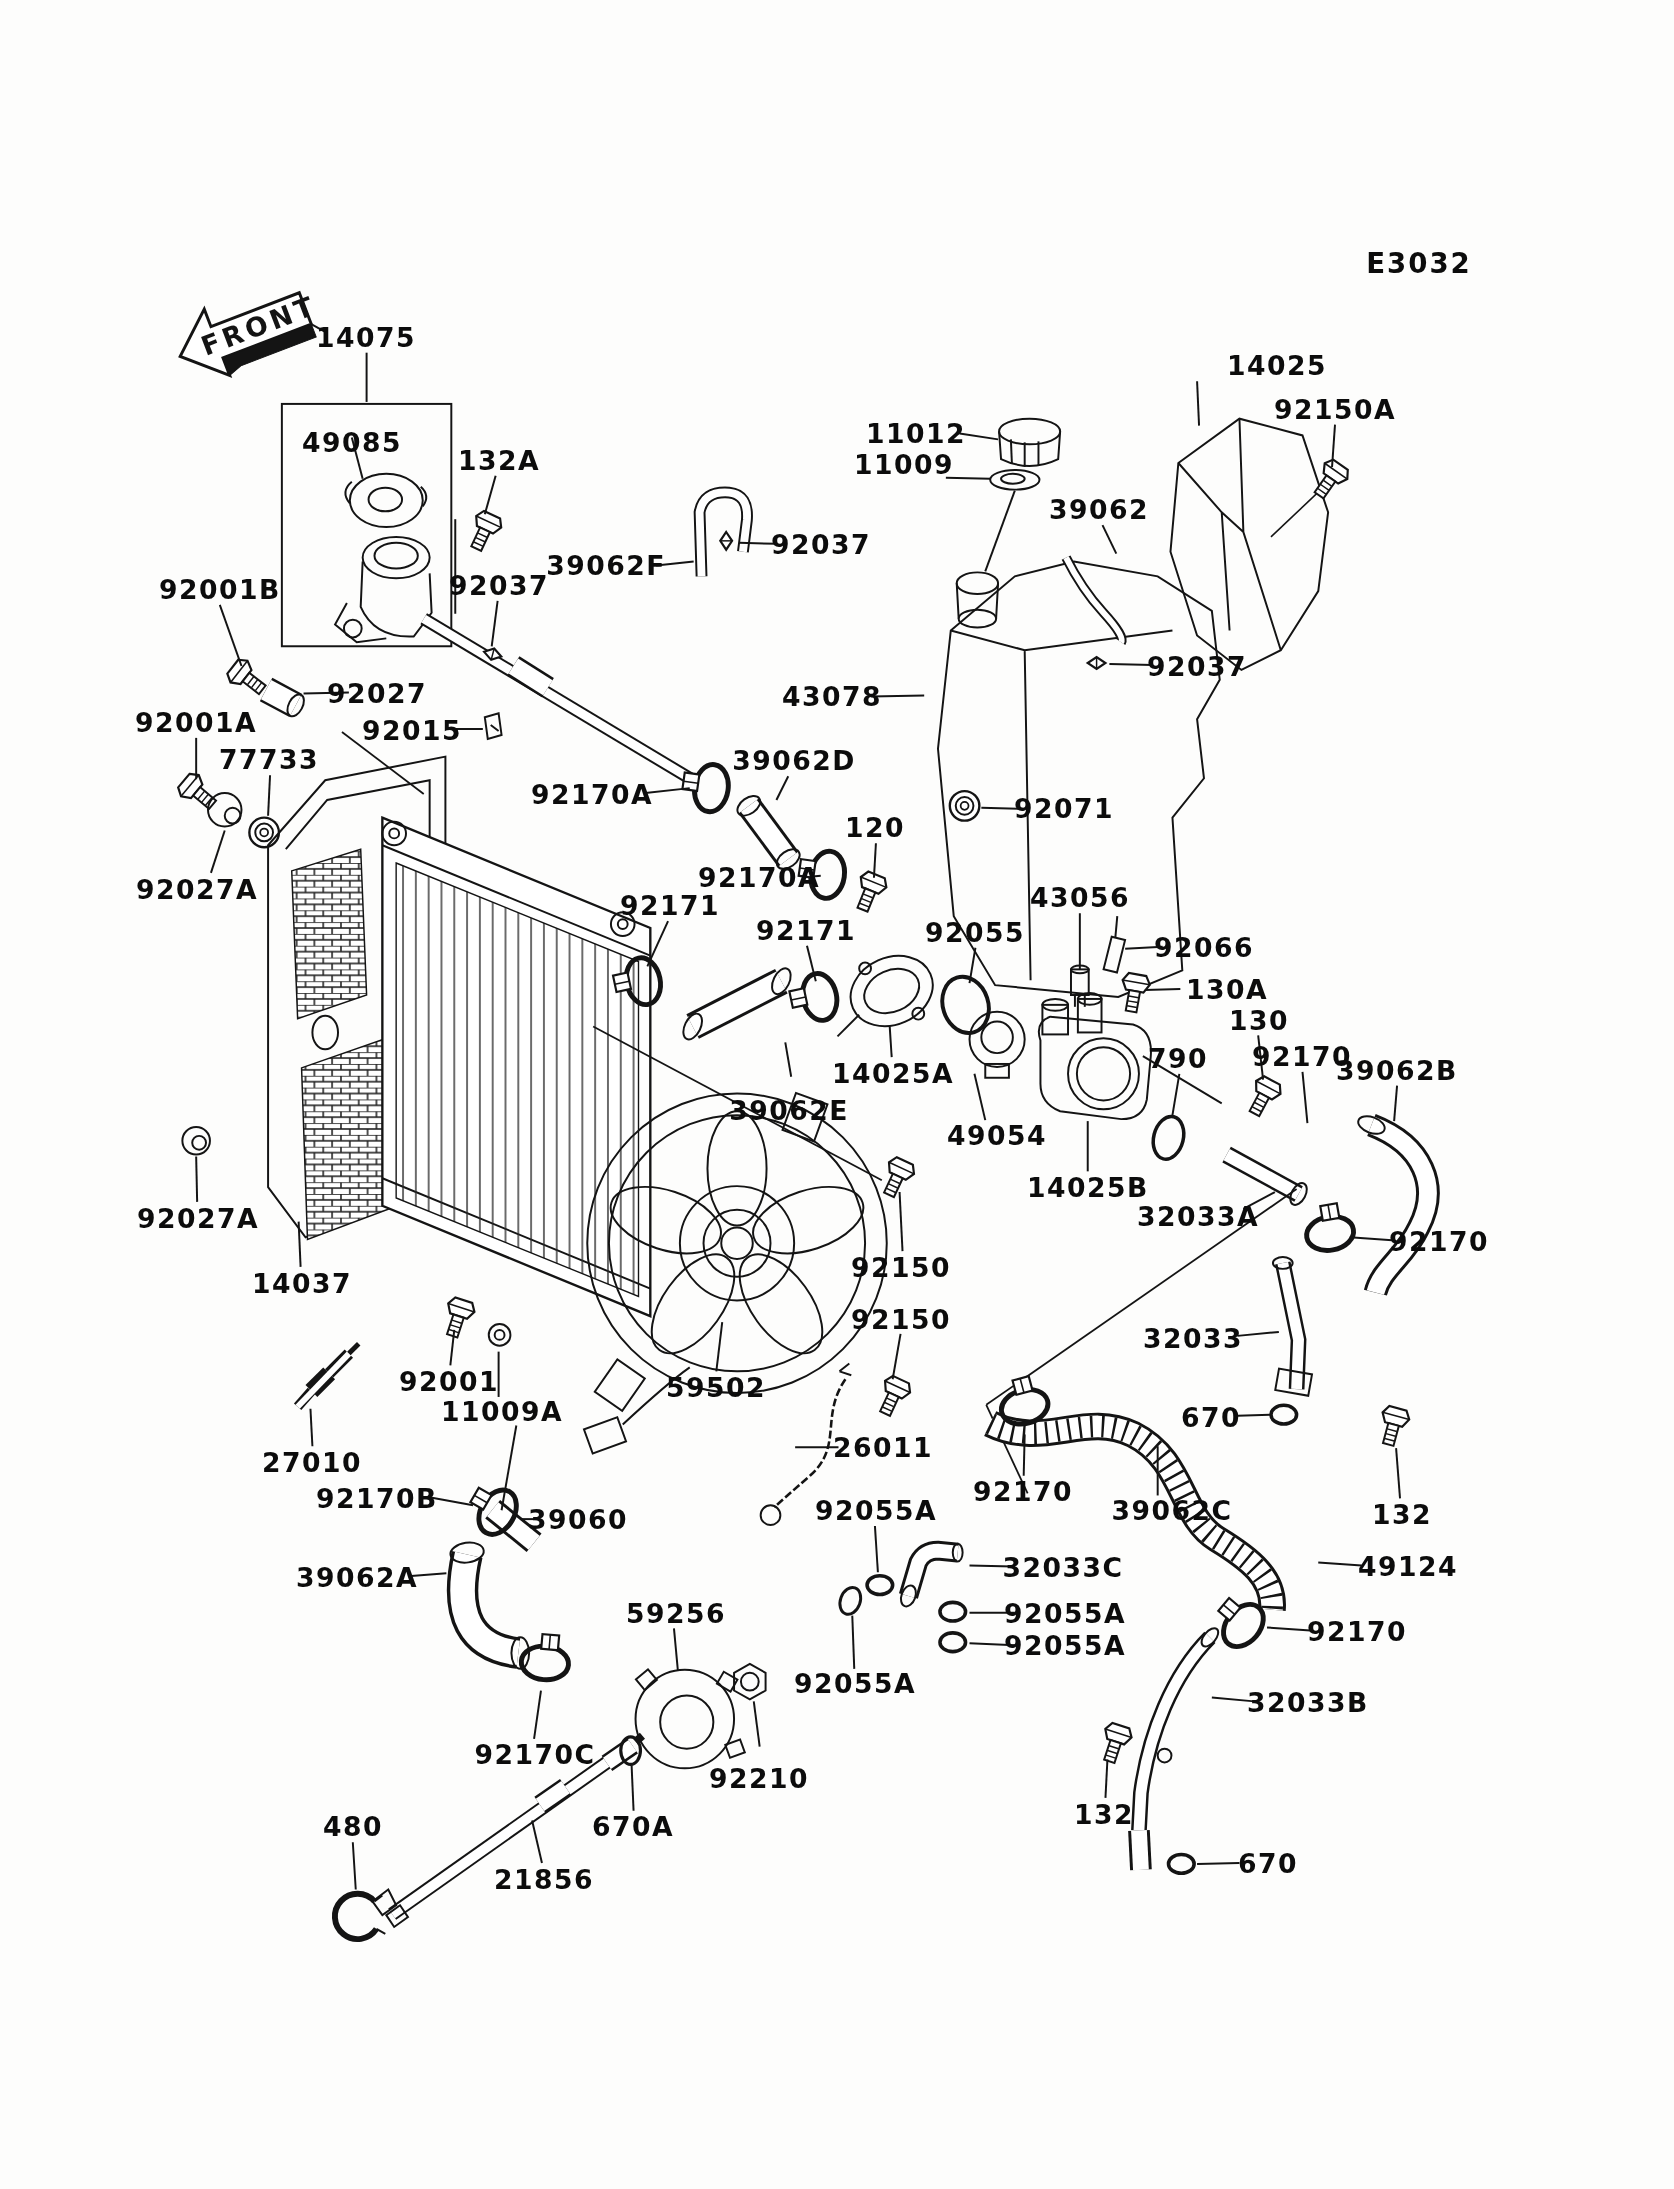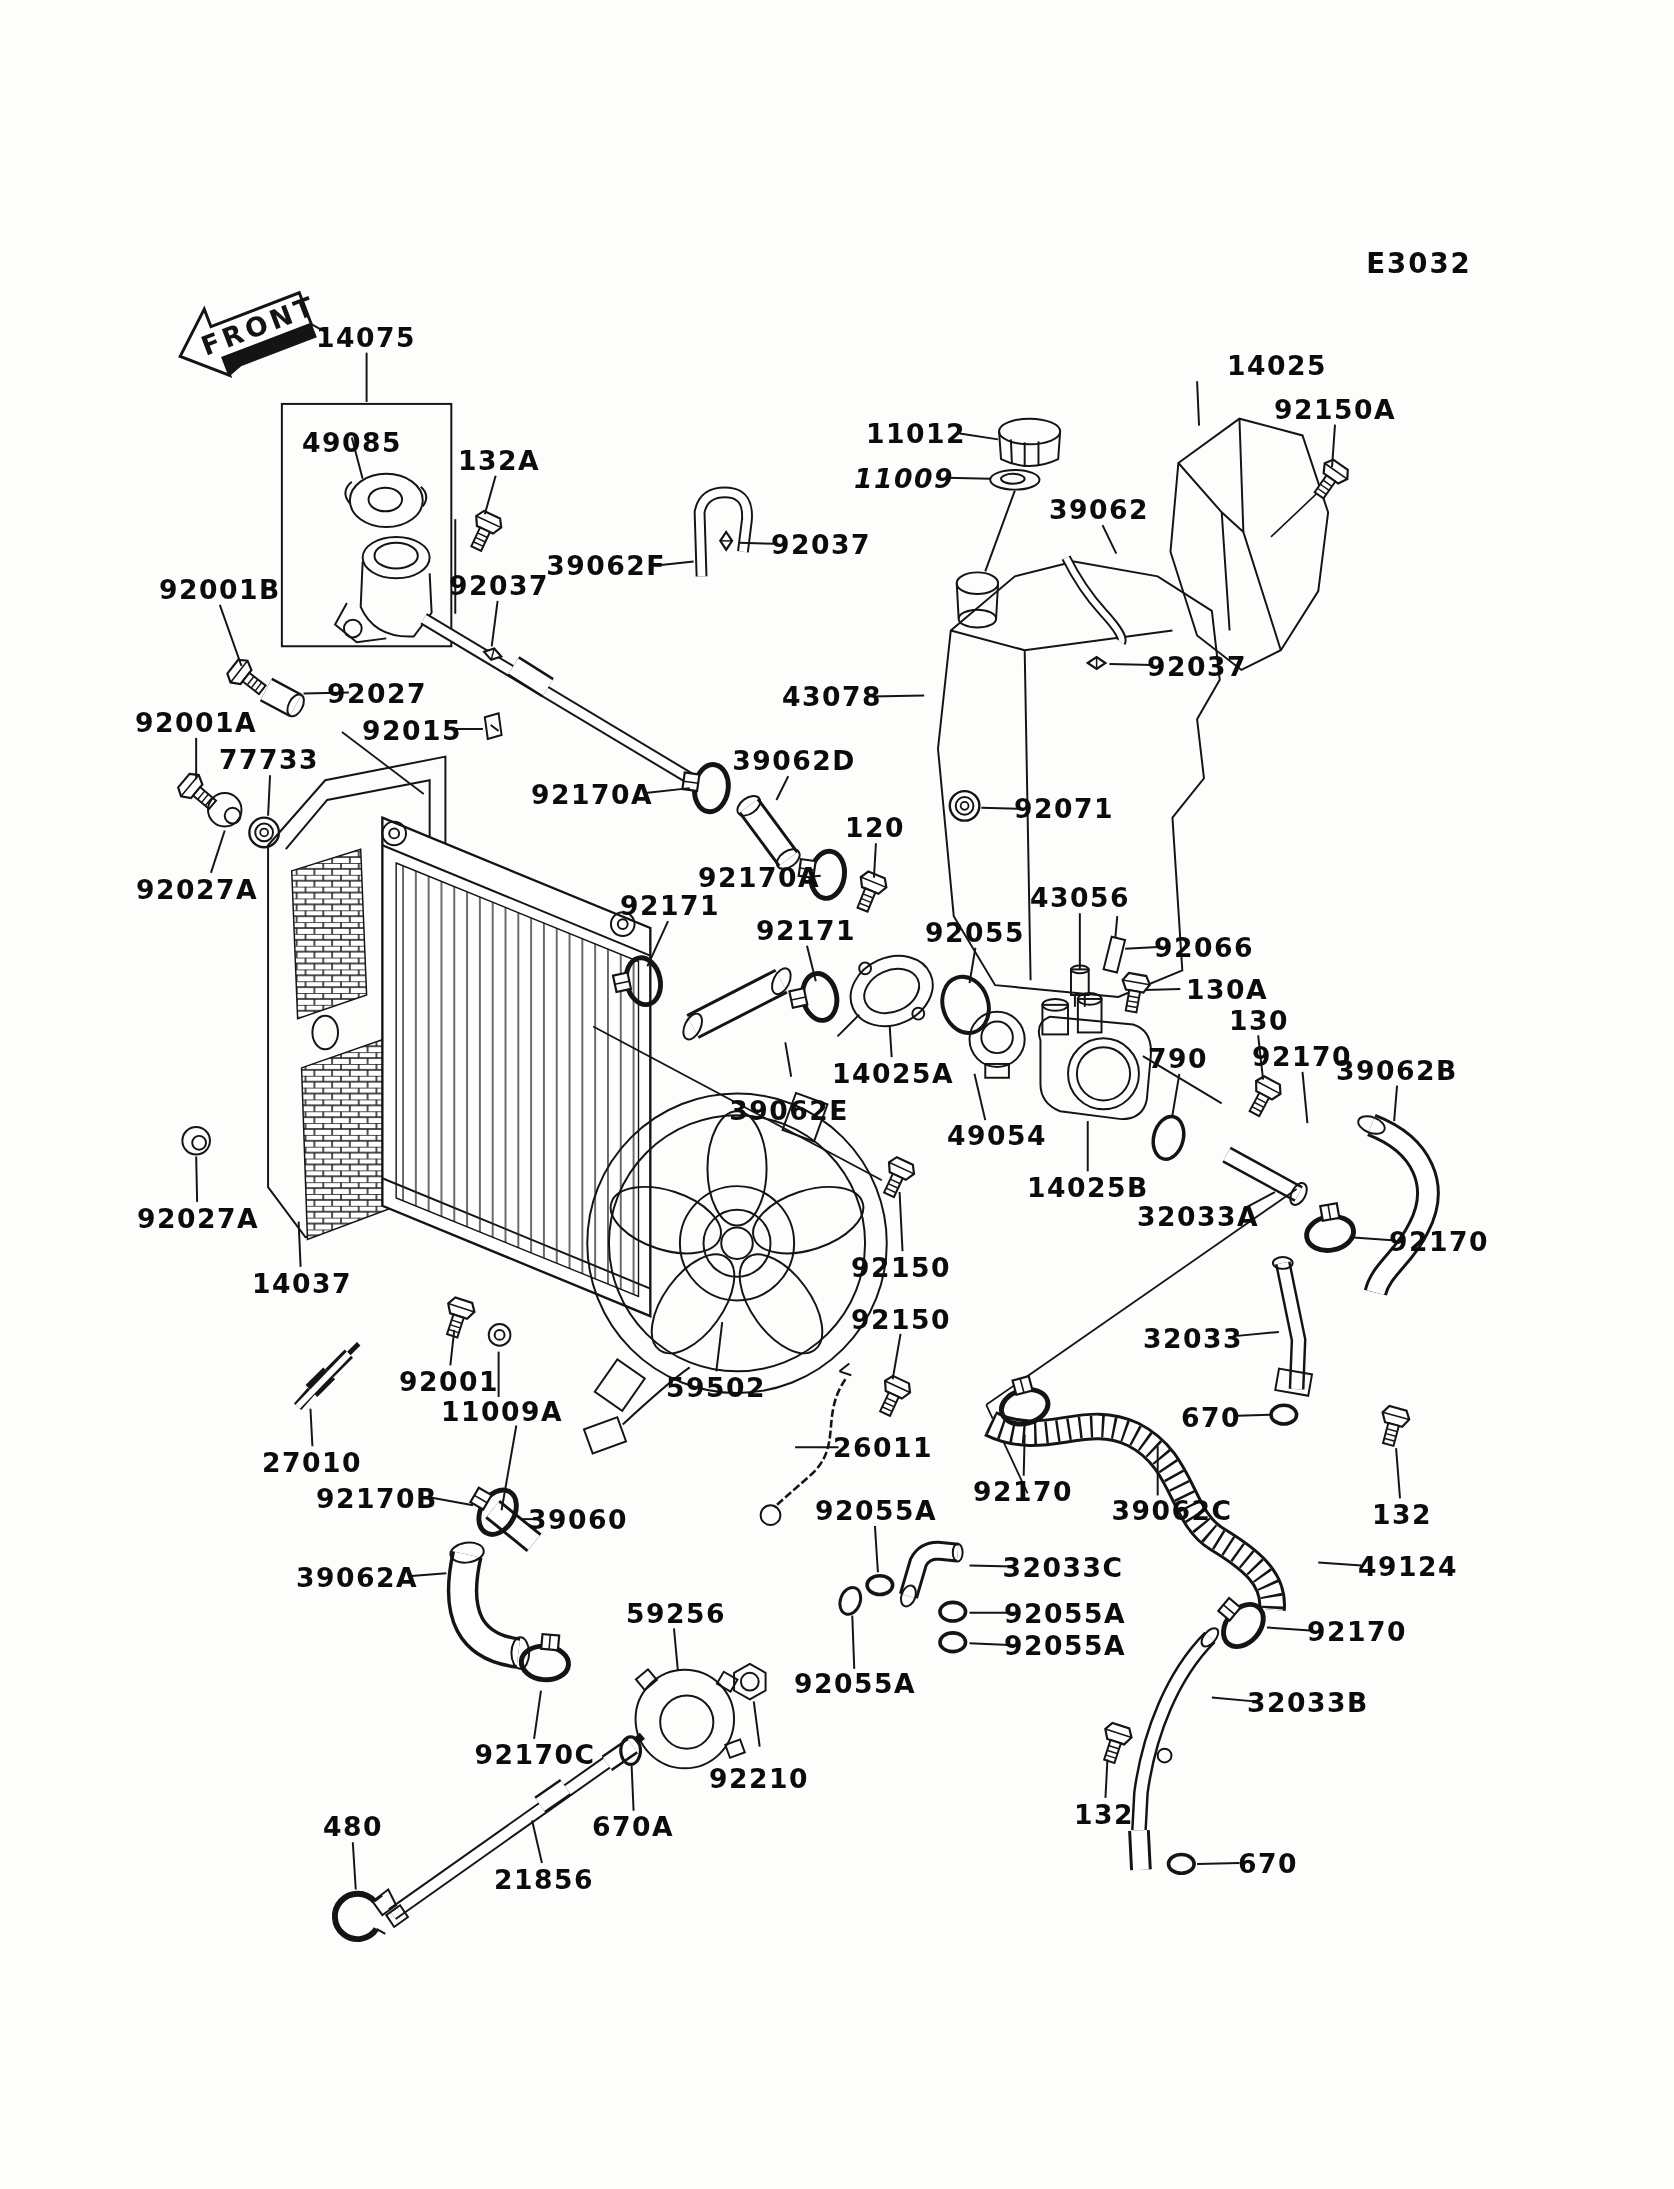--- a/index.html
+++ b/index.html
@@ -425,21 +425,21 @@
       <div class="lbl" style="left: 220px; top: 589px;">92001B</div>
       <div class="lbl" style="left: 499px; top: 585px;">92037</div>
       <div class="lbl" style="left: 377px; top: 693px;">92027</div>
       <div class="lbl" style="left: 412px; top: 730px;">92015</div>
       <div class="lbl" style="left: 196px; top: 722px;">92001A</div>
       <div class="lbl" style="left: 269px; top: 759px;">77733</div>
       <div class="lbl" style="left: 197px; top: 889px;">92027A</div>
       <div class="lbl" style="left: 606px; top: 565px;">39062F</div>
       <div class="lbl" style="left: 821px; top: 544px;">92037</div>
       <div class="lbl" style="left: 916px; top: 433px;">11012</div>
-      <div class="lbl" style="left: 904px; top: 478px; font-style: italic;">11009</div>
+      <div class="lbl" style="left: 904px; top: 464px;">11009</div>
       <div class="lbl" style="left: 1099px; top: 509px;">39062</div>
       <div class="lbl" style="left: 1255px; top: 365px; margin-left: 22px;">14025</div>
       <div class="lbl" style="left: 1335px; top: 409px;">92150A</div>
       <div class="lbl" style="left: 832px; top: 696px;">43078</div>
       <div class="lbl" style="left: 794px; top: 760px;">39062D</div>
       <div class="lbl" style="left: 592px; top: 794px;">92170A</div>
       <div class="lbl" style="left: 1064px; top: 808px;">92071</div>
       <div class="lbl" style="left: 1197px; top: 666px;">92037</div>
       <div class="lbl" style="left: 875px; top: 827px;">120</div>
       <div class="lbl" style="left: 759px; top: 877px;">92170A</div>

